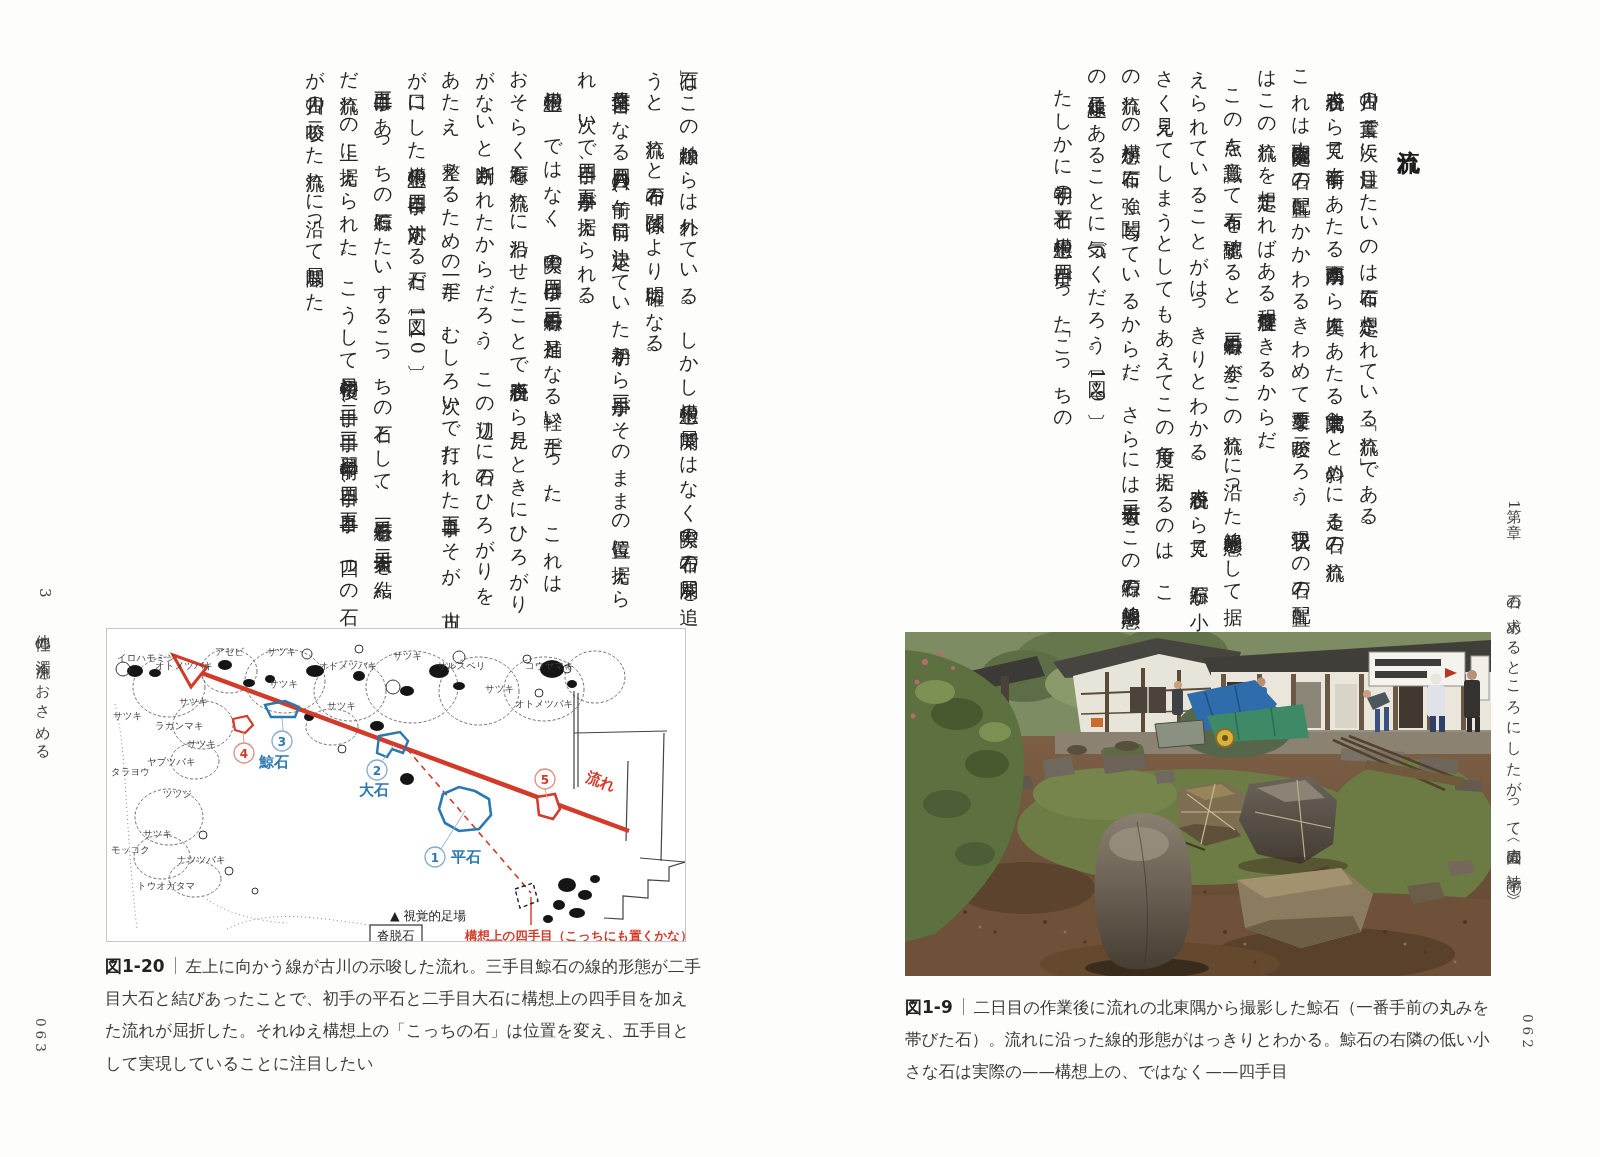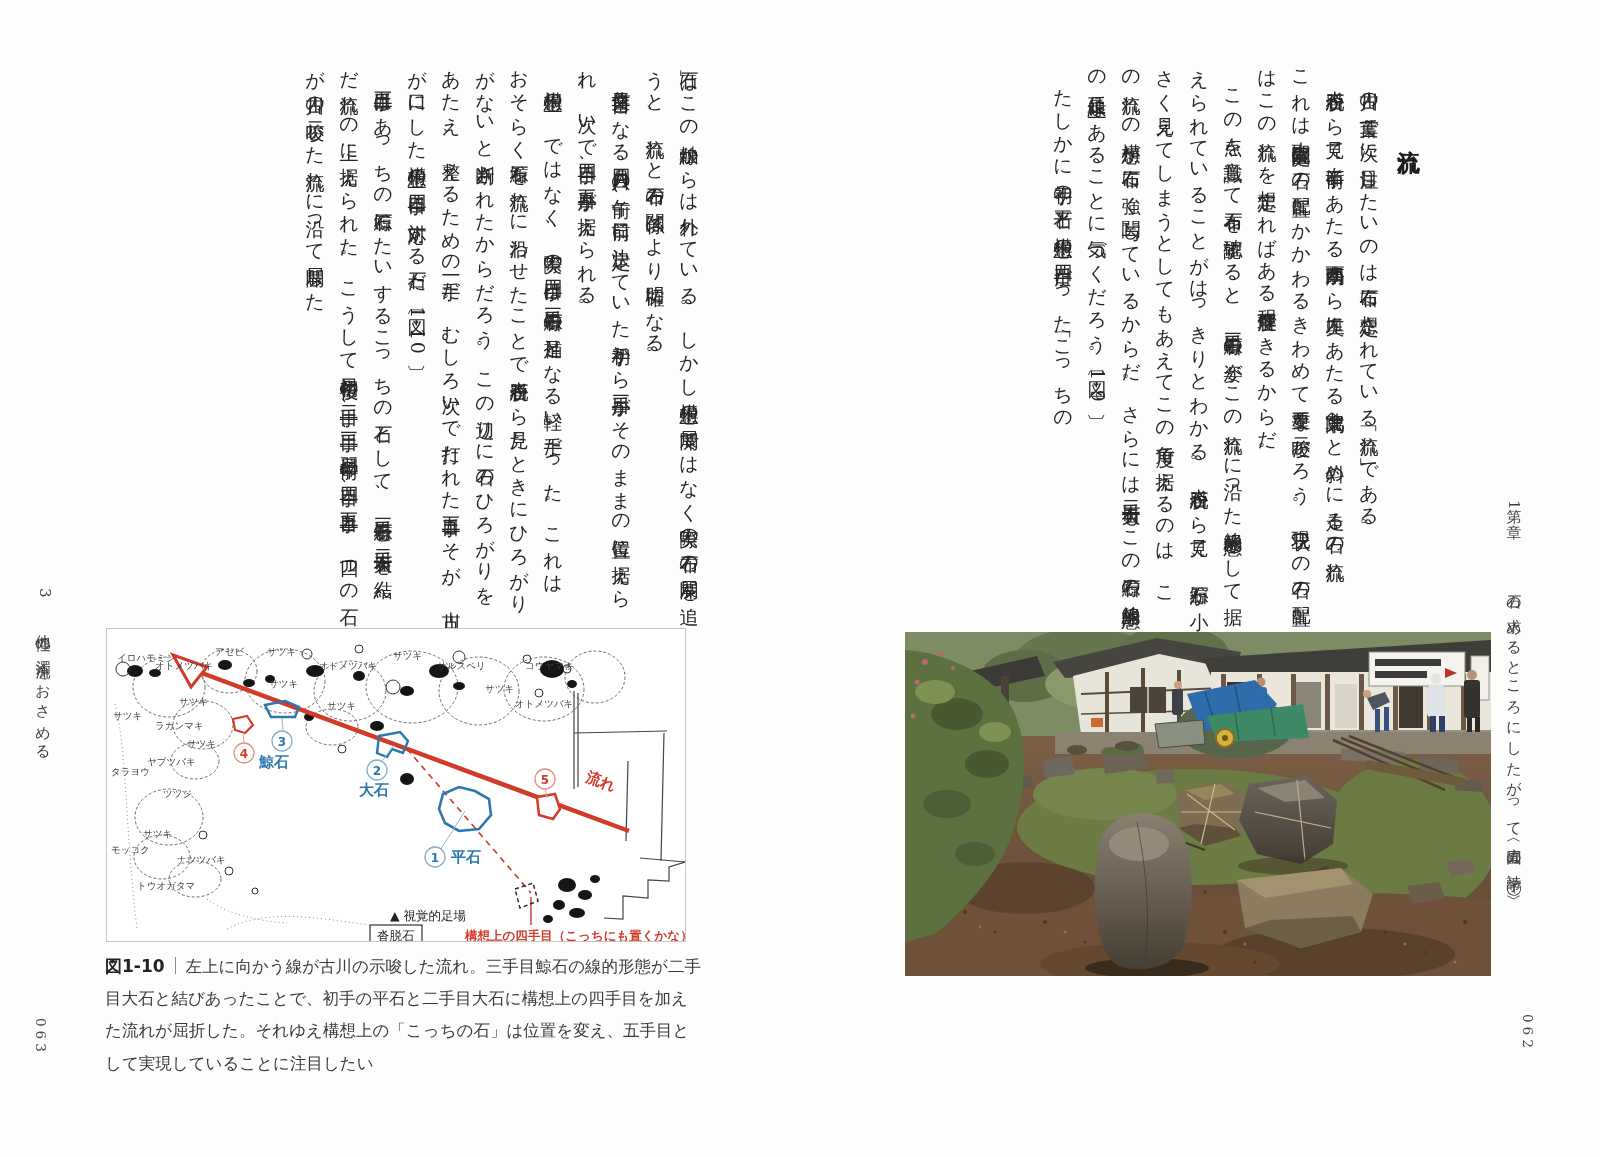--- a/index.html
+++ b/index.html
@@ -236,20 +236,23 @@
       <g fill="#b76a6d">
         <circle cx="20" cy="30" r="3"></circle>
           <circle cx="35" cy="22" r="2.5"></circle>
           <circle cx="12" cy="50" r="2.5"></circle>
         <circle cx="48" cy="36" r="2"></circle>
           <circle cx="8" cy="84" r="2.5"></circle>
       </g>
     </svg>
   </div>
 
+  <p class="caption cap-right">
+    <span class="cap-label">図1-9</span><span class="cap-sep"></span><span>二日目の作業後に流れの北東隅から撮影した鯨石（一番手前の丸みを帯びた石）。流れに沿った線的形態がはっきりとわかる。鯨石の右隣の低い小さな石は実際の——構想上の、ではなく——四手目</span>
+  </p>
 
   <div class="body-block vtext lp-body">
     <p class="no-indent">石」はこの軸線からは外れている。しかし構想上の展開ではなく実際の布石の展開を追うと、流れと布石の関係はより明確になる。</p>
     <p>作業二日目となる四月八日の午前、前日に決定していた初手から三手目がそのままの位置に据えられ、次いで四手目、五手目が据えられる。</p>
     <p>構想上の、ではなく、実際の四手目は三手目鯨石の補足となる軽い手だった。これはおそらく鯨石を流れに沿わせたことで沓脱石から見たときにひろがりがないと判断されたからだろう。この辺りに石のひろがりをあたえ、整えるための一手だ。むしろ次いで打たれた五手目こそが、古川が口にした構想上の四手目に対応する石だ。〔図1-10〕</p>
     <p>五手目はあっちの鯨石にたいするこっちの石として、三手目鯨石と二手目大石を結んだ流れの上に据えられた。こうして初日午後の二手目、三手目、翌日午前の四手目、五手目と、四つの石が古川の示唆した流れに沿って展開した</p>
   </div>
 
   <div class="margin-v" style="left:36px;top:588px;letter-spacing:0;">3</div>
   <div class="margin-v" style="left:33px;top:622px;">他性の濁流をおさめる</div>
@@ -397,16 +400,16 @@
         <text class="dg-plant" x="56" y="168">ツツジ</text>
         <text class="dg-plant" x="36" y="208">サツキ</text>
         <text class="dg-plant" x="4" y="224">モッコク</text>
         <text class="dg-plant" x="70" y="234">ナツツバキ</text>
         <text class="dg-plant" x="30" y="260">トウオガタマ</text>
       </g>
     </svg>
   </div>
 
   <p class="caption cap-left">
-    <span class="cap-label">図1-10</span><span class="cap-sep"></span><span>左上に向かう線が古川の示唆した流れ。三手目鯨石の線的形態が二手目大石と結びあったことで、初手の平石と二手目大石に構想上の四手目を加えた流れが屈折した。それゆえ構想上の「こっちの石」は位置を変え、五手目として実現していることに注目したい</span>
+    <span class="cap-label">図1-20</span><span class="cap-sep"></span><span>左上に向かう線が古川の示唆した流れ。三手目鯨石の線的形態が二手目大石と結びあったことで、初手の平石と二手目大石に構想上の四手目を加えた流れが屈折した。それゆえ構想上の「こっちの石」は位置を変え、五手目として実現していることに注目したい</span>
   </p>
 
 </div>
 
 </body></html>

